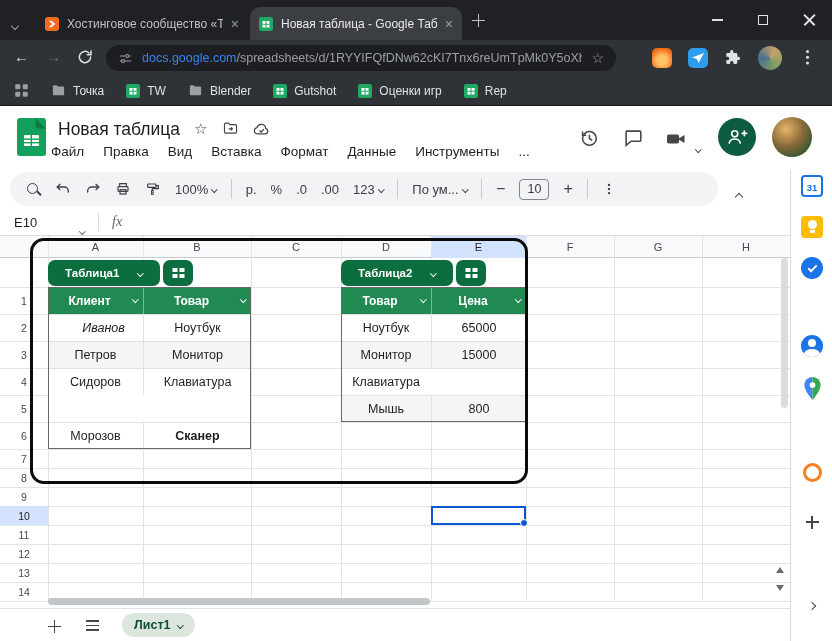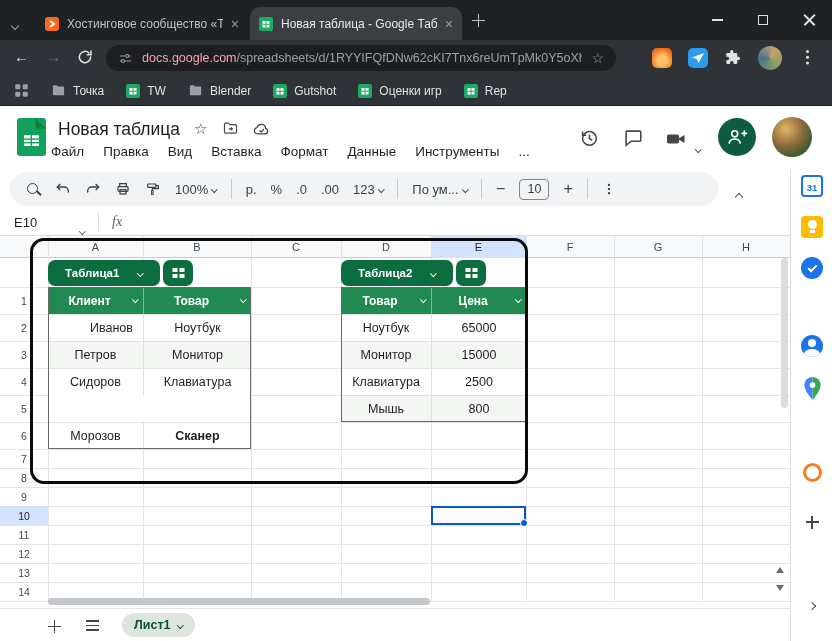--- a/index.html
+++ b/index.html
@@ -30,21 +30,21 @@
   .maxsq{width:10px;height:10px;border:1.5px solid currentColor}
   .xmark{position:relative;width:13px;height:13px}
   .xmark::before,.xmark::after{content:'';position:absolute;left:-1px;top:5.7px;width:15px;height:1.6px;background:currentColor}
   .xmark::before{transform:rotate(45deg)}.xmark::after{transform:rotate(-45deg)}
 
   
   .navbar{position:absolute;left:0;top:40px;width:832px;height:36px;background:#2f3236}
   .navchar{position:absolute;top:8px;font-size:15px;color:#dfe2e6}
   .omni{position:absolute;left:106px;top:5px;width:510px;height:26px;border-radius:13px;background:#1c1e21;display:flex;align-items:center;gap:9px;padding:0 12px}
   .url{flex:1;min-width:0;font-size:12.5px;color:#9aa0a6;white-space:nowrap;overflow:hidden}
-  .url .host{color:#fca5a5}
+  .url .host{color:#3b82f6}
   .omni-star{flex:none;color:#9aa0a6;font-size:14px;line-height:1}
   .ext{position:absolute;top:8px;width:20px;height:20px;border-radius:5px}
   .ext.fox{left:652px;background:radial-gradient(circle at 50% 62%,#ffc266 0 30%,#f2701f 72%,#d95b12)}
   .ext.blue{left:688px;background:#2c9cec}
   .ext.blue::after{content:'';position:absolute;left:4px;top:5px;width:12px;height:10px;background:#fff;clip-path:polygon(0 45%,100% 0,55% 100%,40% 60%)}
   .avatar-sm{position:absolute;left:758px;top:6px;width:24px;height:24px;border-radius:50%;background:conic-gradient(from 30deg,#caa26a,#7f9e63,#49708e,#caa26a)}
   .kebab{position:absolute;left:806px;top:10px;width:3.4px;height:3.4px;border-radius:50%;background:#dfe2e6;box-shadow:0 5.8px 0 #dfe2e6,0 11.6px 0 #dfe2e6}
 
   
   .bookbar{position:absolute;left:0;top:76px;width:832px;height:30px;background:#2f3236;border-bottom:1px solid #17181a;display:flex;align-items:center;gap:22px;padding:0 14px}
@@ -463,21 +463,21 @@
         <div class="thlabel">Клиент</div>
         <div class="chev sm thchev"></div>
       </div>
       <div class="thcell brd" style="left: 95px; width: 108px;">
         <div class="thlabel">Товар</div>
         <div class="chev sm thchev"></div>
       </div>
     </div>
     <div class="tbody2" style="left: 48px; top: 78px; width: 203px; height: 135px;">
       <div class="trow" style="top: 0px;">
-        <div class="tcell" style="left: 16px; width: 95px;">Иванов</div>
+        <div class="tcell" style="left: 8px; width: 95px; font-style: italic;">Иванов</div>
         <div class="tcell brd" style="left: 95px; width: 108px;">Ноутбук</div>
       </div>
       <div class="trow band" style="top: 27px;">
         <div class="tcell" style="left: 0px; width: 95px;">Петров</div>
         <div class="tcell brd" style="left: 95px; width: 108px;">Монитор</div>
       </div>
       <div class="trow" style="top: 54px;">
         <div class="tcell" style="left: 0px; width: 95px;">Сидоров</div>
         <div class="tcell brd" style="left: 95px; width: 108px;">Клавиатура</div>
       </div>
@@ -508,21 +508,20 @@
       <div class="trow" style="top: 0px;">
         <div class="tcell" style="left: 0px; width: 90px;">Ноутбук</div>
         <div class="tcell brd" style="left: 90px; width: 95px;">65000</div>
       </div>
       <div class="trow band" style="top: 27px;">
         <div class="tcell" style="left: 0px; width: 90px;">Монитор</div>
         <div class="tcell brd" style="left: 90px; width: 95px;">15000</div>
       </div>
       <div class="trow" style="top: 54px;">
         <div class="tcell" style="left: 0px; width: 90px;">Клавиатура</div>
-        <div class="tcell brd" style="left: 90px; width: 95px;">2500</div>
       </div>
       <div class="trow band" style="top: 81px;">
         <div class="tcell" style="left: 0px; width: 90px;">Мышь</div>
         <div class="tcell brd" style="left: 90px; width: 95px;">800</div>
       </div>
     </div>
     <div class="tborder" style="left: 341px; width: 185px; height: 135px;"></div>
   </div>
 
 <div class="hthumb"></div>

